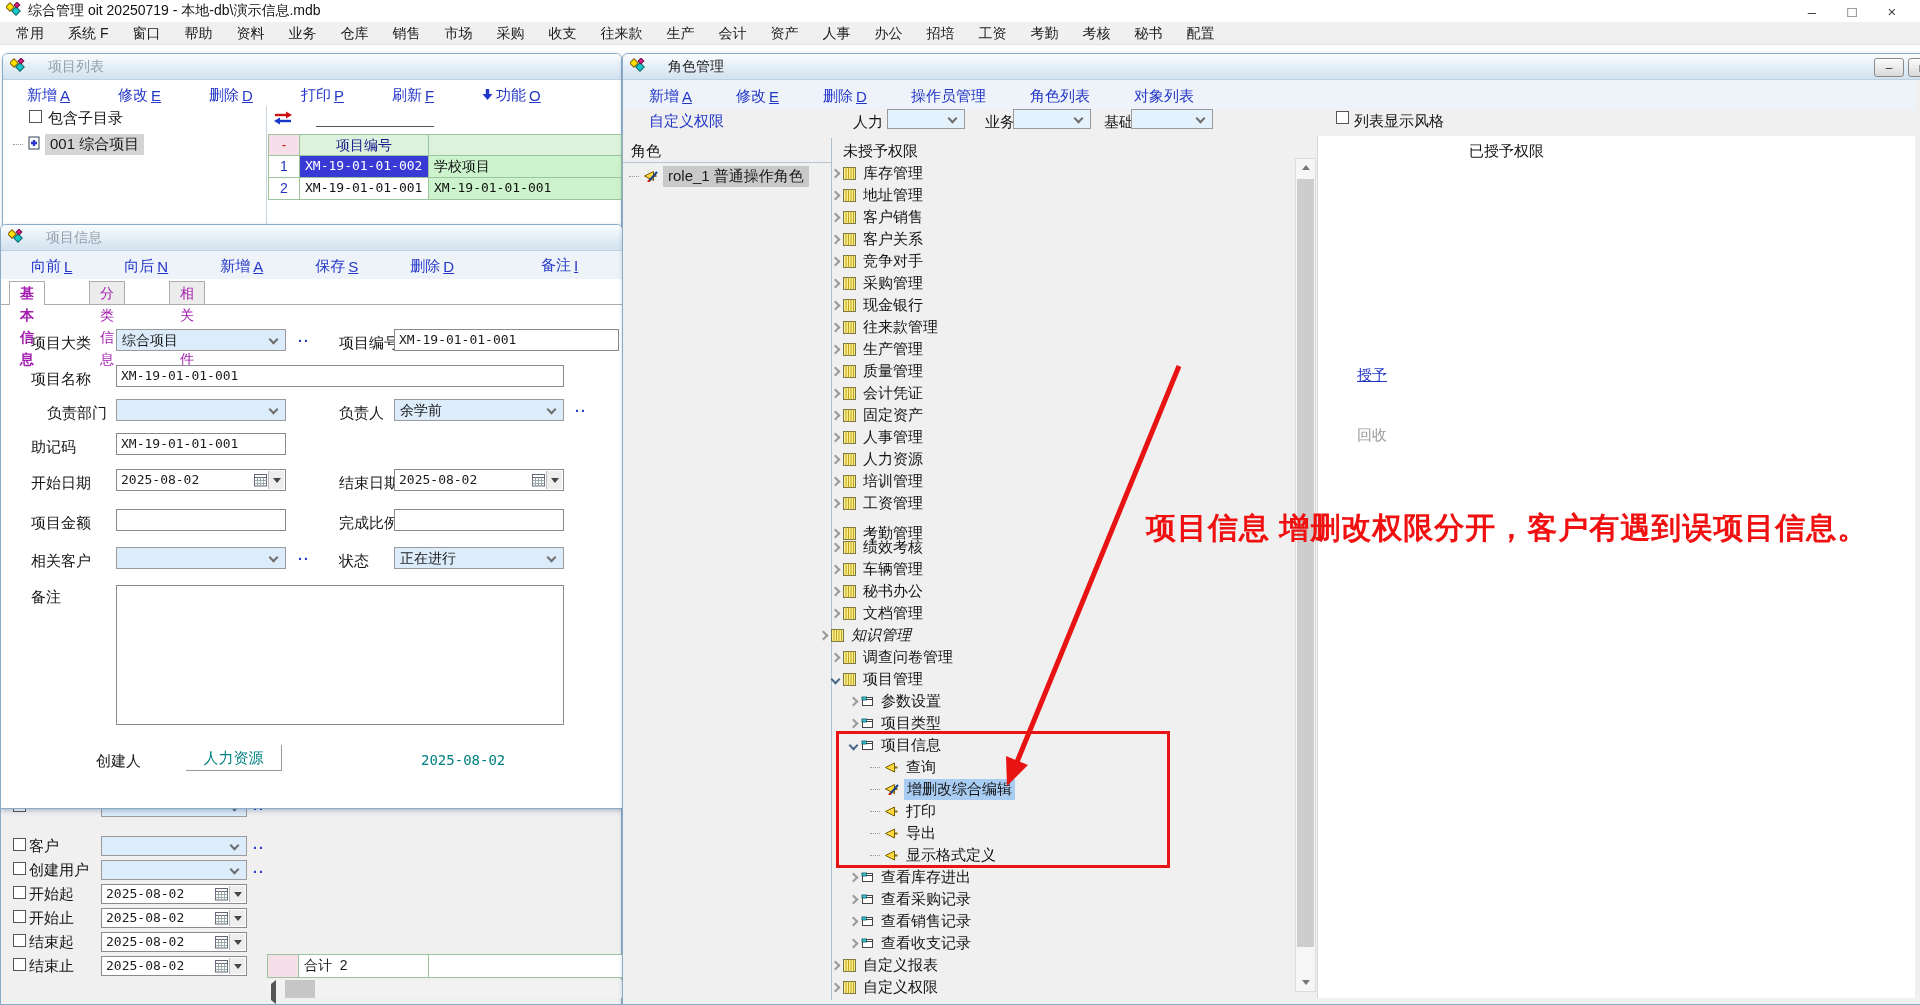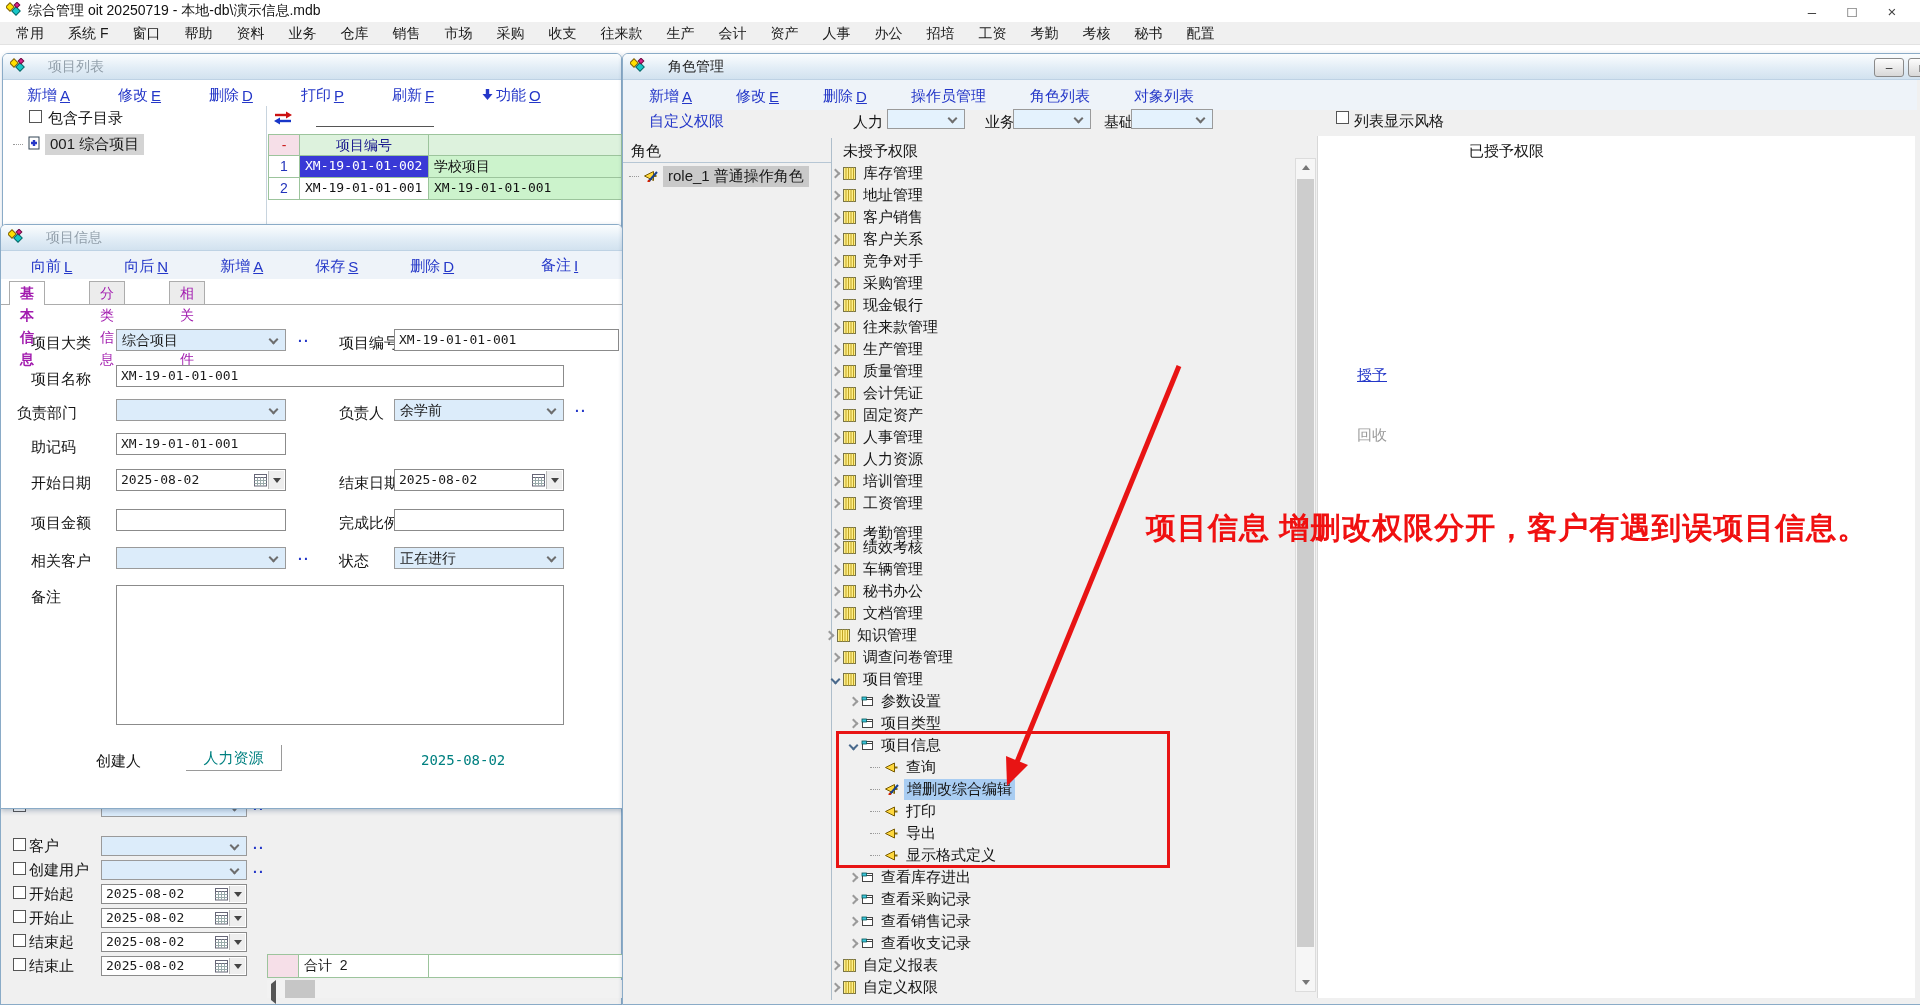--- a/index.html
+++ b/index.html
@@ -287,21 +287,21 @@
 
   <span class="lbl" style="left:30px;top:109px">项目大类</span>
   <div class="combo" style="left:115px;top:104px;width:170px"><span>综合项目</span><span class="cv"></span></div>
   <span class="dots" style="left:297px;top:104px">..</span>
   <span class="lbl" style="left:338px;top:109px">项目编号</span>
   <div class="input mono" style="left:393px;top:104px;width:225px">XM-19-01-01-001</div>
 
   <span class="lbl" style="left:30px;top:145px">项目名称</span>
   <div class="input mono" style="left:115px;top:140px;width:448px">XM-19-01-01-001</div>
 
-  <span class="lbl" style="left:16px;top:179px">负责部门</span>
+  <span class="lbl" style="left:46px;top:179px">负责部门</span>
   <div class="combo" style="left:115px;top:174px;width:170px"><span></span><span class="cv"></span></div>
   <span class="lbl" style="left:338px;top:179px">负责人</span>
   <div class="combo" style="left:393px;top:174px;width:170px"><span>余学前</span><span class="cv"></span></div>
   <span class="dots" style="left:574px;top:174px">..</span>
 
   <span class="lbl" style="left:30px;top:213px">助记码</span>
   <div class="input mono" style="left:115px;top:208px;width:170px">XM-19-01-01-001</div>
 
   <span class="lbl" style="left:30px;top:249px">开始日期</span>
   <div class="datebox mono" style="left:115px;top:244px;width:170px"><span>2025-08-02</span><span class="cal cal-icon"><svg width="13" height="14">
@@ -624,21 +624,21 @@
       <div class="trow" style="left: 209px; top: 548px;">
         <span class="chev r"></span>
         <span style="display: inline-flex;">
           <svg width="13" height="14">
             <rect x="0.5" y="1.5" width="12" height="12" fill="#ffef8a" stroke="#77744a"></rect>
             <path d="M3 1.5V13.5M5.5 1.5V13.5M8 1.5V13.5M10.5 1.5V13.5" stroke="#c0a524" stroke-width="1"></path>
           </svg>
         </span>
         <span class="tlabel">文档管理</span>
       </div>
-      <div class="trow" style="left: 203px; top: 570px;">
+      <div class="trow" style="left: 197px; top: 570px; font-style: italic;">
         <span class="chev r"></span>
         <span style="display: inline-flex;">
           <svg width="13" height="14">
             <rect x="0.5" y="1.5" width="12" height="12" fill="#ffef8a" stroke="#77744a"></rect>
             <path d="M3 1.5V13.5M5.5 1.5V13.5M8 1.5V13.5M10.5 1.5V13.5" stroke="#c0a524" stroke-width="1"></path>
           </svg>
         </span>
         <span class="tlabel">知识管理</span>
       </div>
       <div class="trow" style="left: 209px; top: 592px;">

